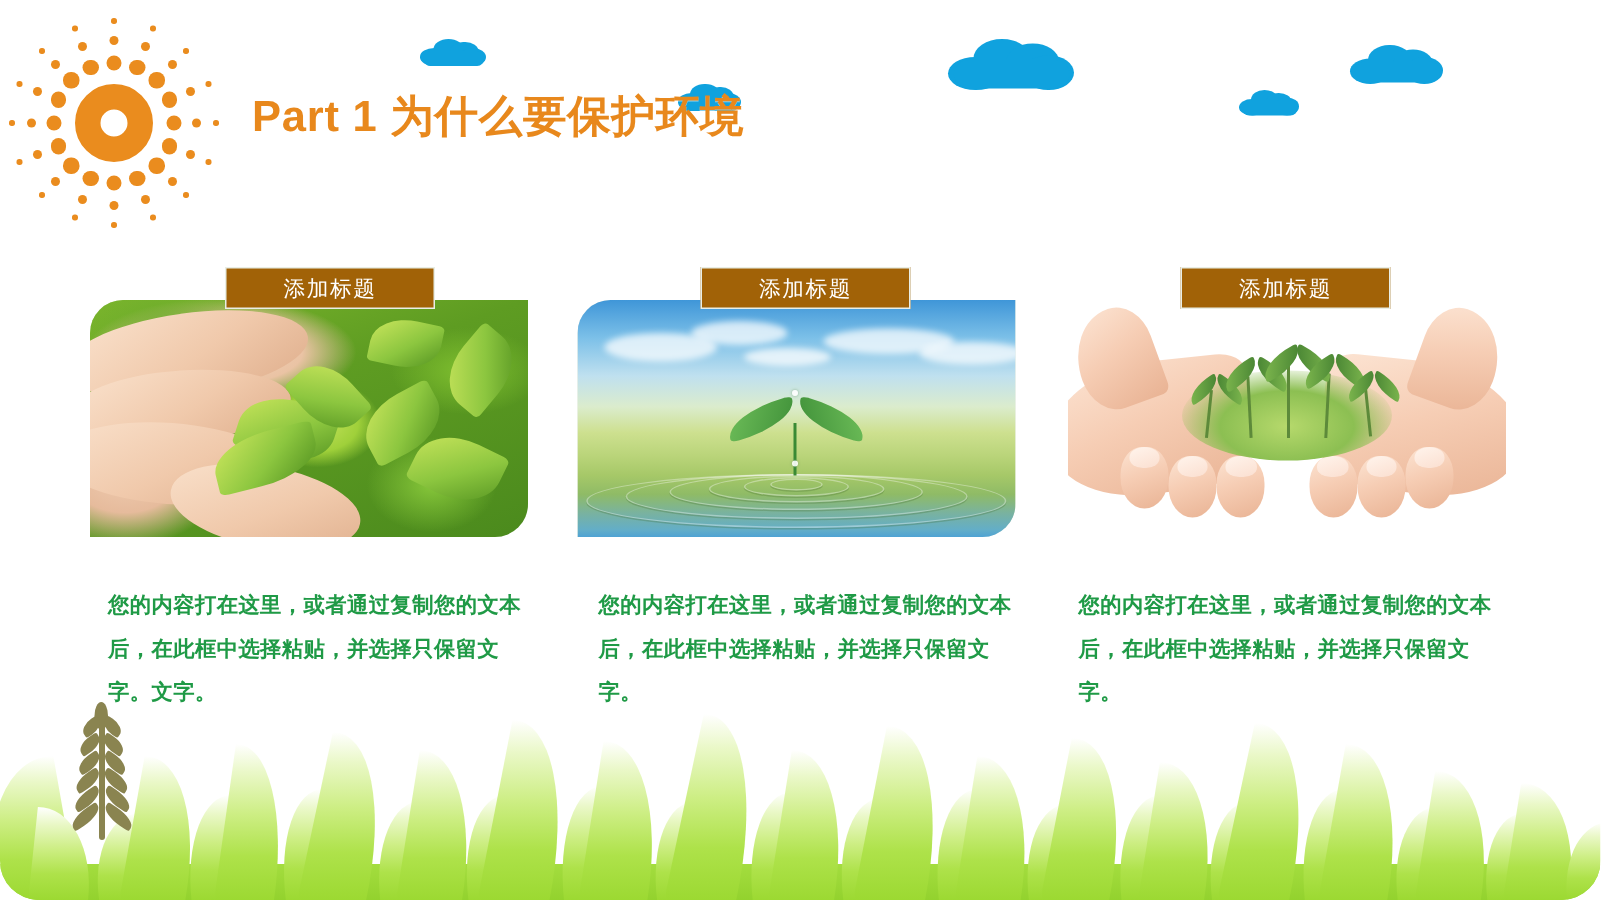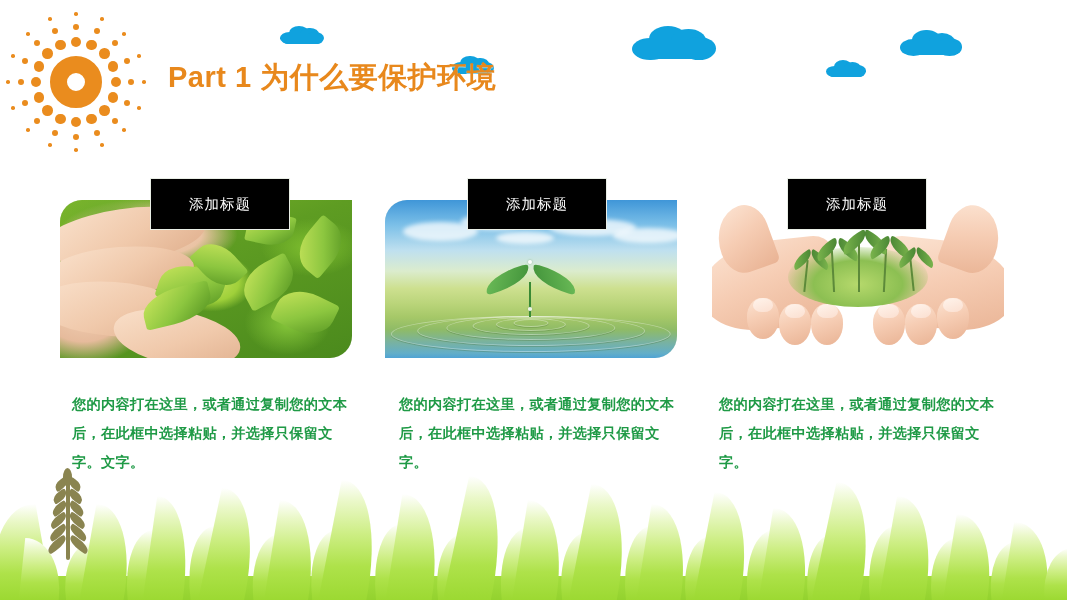--- a/index.html
+++ b/index.html
@@ -10,20 +10,21 @@
     overflow: hidden;
     position: relative;
   }
   #slide {
     position: absolute;
     inset: 0;
     width: 1067px;
     height: 600px;
     background: #ffffff;
     overflow: hidden;
+    border-radius: 26px;
   }
 
   
   #sun-deco {
     position: absolute;
     left: 0px; top: 8px;
     width: 152px; height: 148px;
   }
   #sun-deco .ring {
     position: absolute;
@@ -59,22 +60,22 @@
     position: absolute;
     overflow: hidden;
     background: #dfe7d8;
   }
   .card-photo .photo-inner {
     position: absolute;
     inset: 0;
   }
   .badge {
     position: absolute;
-    height: 52px;
-    background: #000000;
+    height: 28px;
+    background: #a16207;
     border: 1.5px solid #e9eee6;
     display: flex;
     align-items: center;
     justify-content: center;
     color: #ffffff;
     font-size: 14.5px;
     letter-spacing: 1px;
     z-index: 5;
   }
   .card-text {

